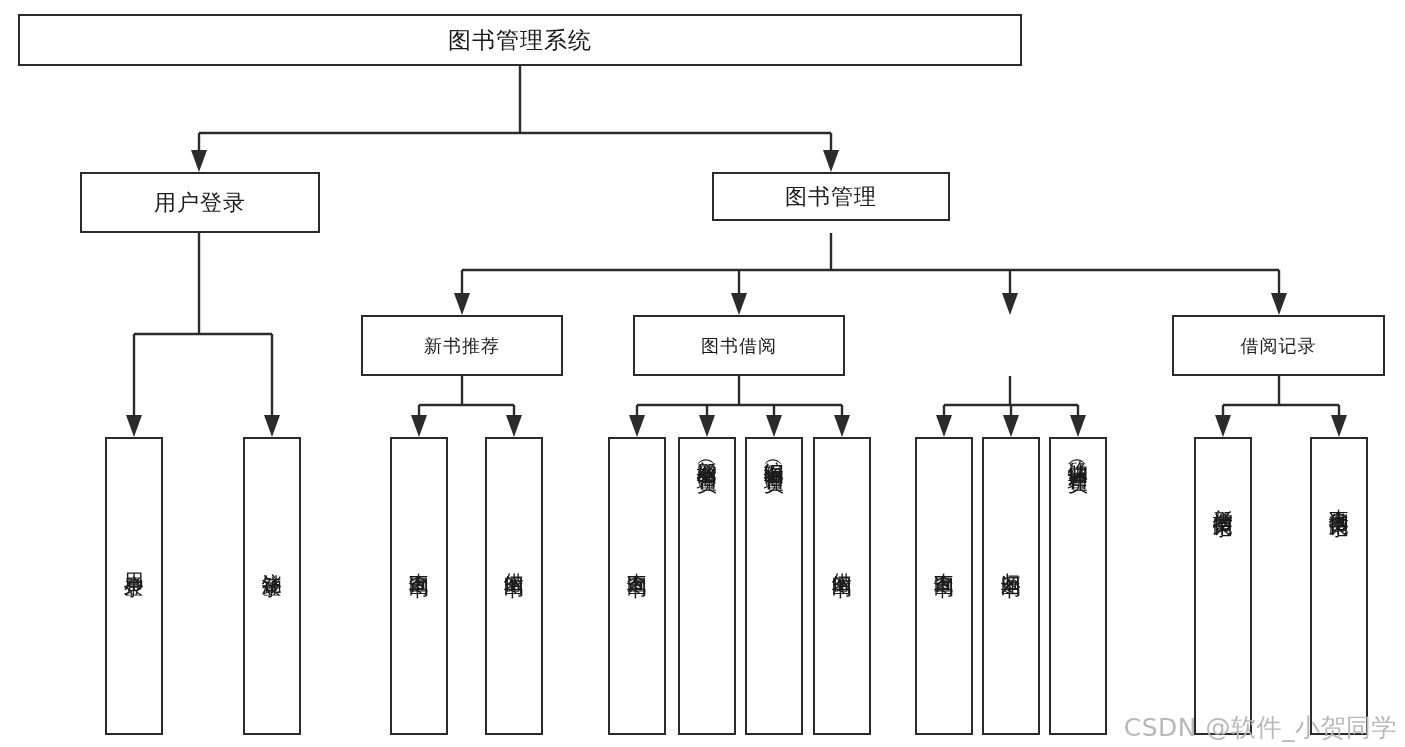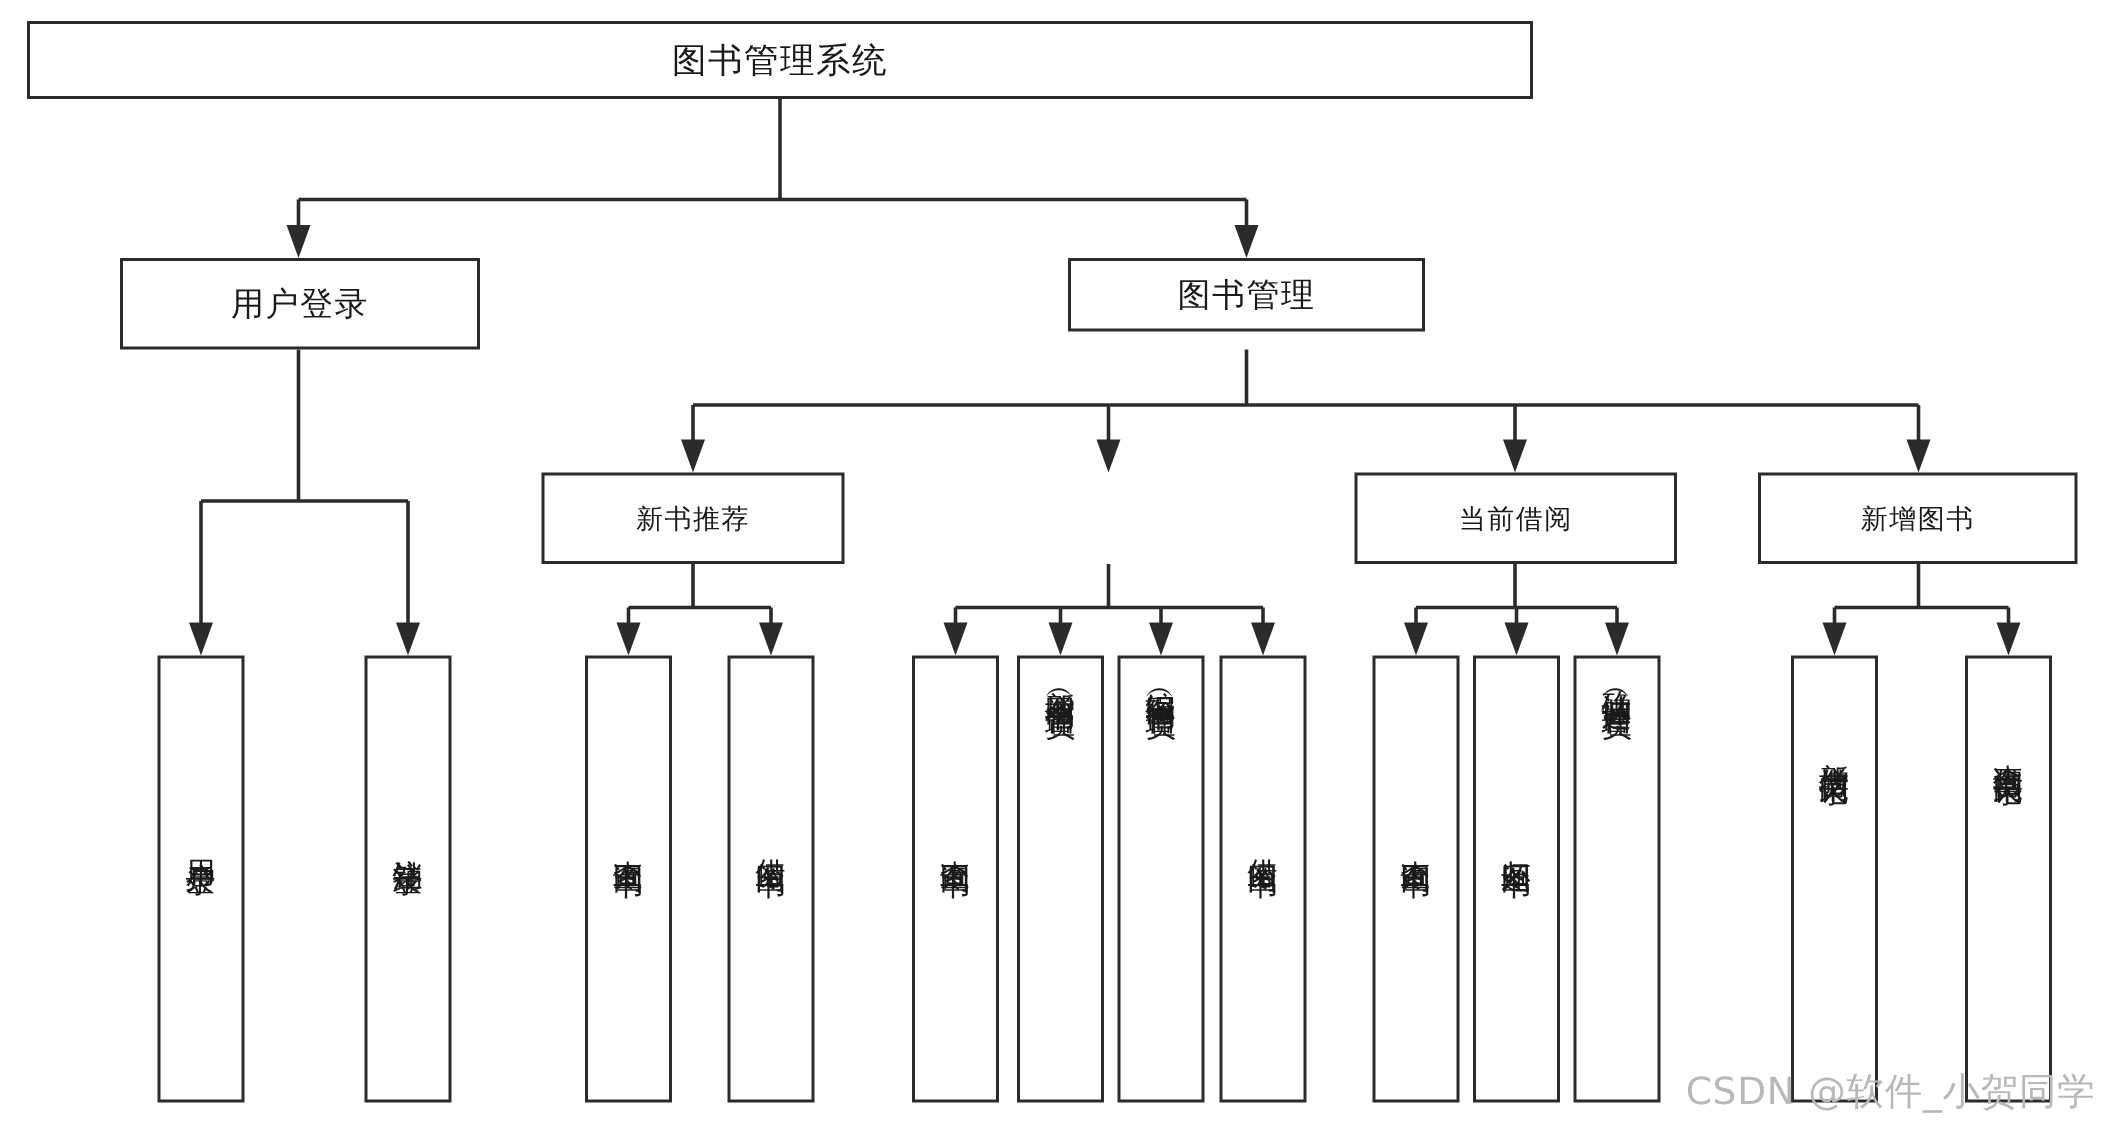--- a/index.html
+++ b/index.html
@@ -163,25 +163,25 @@
   <div class="node lvl2" style="left:80px; top:172px; width:240px; height:61px;">
     <span>用户登录</span>
   </div>
   <div class="node lvl2" style="left:712px; top:172px; width:238px; height:49px;">
     <span>图书管理</span>
   </div>
 
   <div class="node lvl3" style="left:361px; top:315px; width:202px; height:61px;">
     <span>新书推荐</span>
   </div>
-  <div class="node lvl3" style="left:903px; top:315px; width:215px; height:61px;">
-    <span>当前借阅</span>
+  <div class="node lvl3" style="left:633px; top:315px; width:212px; height:61px;">
+    <span>图书借阅</span>
   </div>
   <div class="node lvl3" style="left:1172px; top:315px; width:213px; height:61px;">
-    <span>新增图书</span>
+    <span>借阅记录</span>
   </div>
 
   <div class="node leaf short" style="left:105px; top:437px; width:58px; height:298px;">
     <span class="vtext">用户登录</span>
   </div>
   <div class="node leaf short" style="left:243px; top:437px; width:58px; height:298px;">
     <span class="vtext">注销登录</span>
   </div>
 
   <div class="node leaf short" style="left:390px; top:437px; width:58px; height:298px;">

